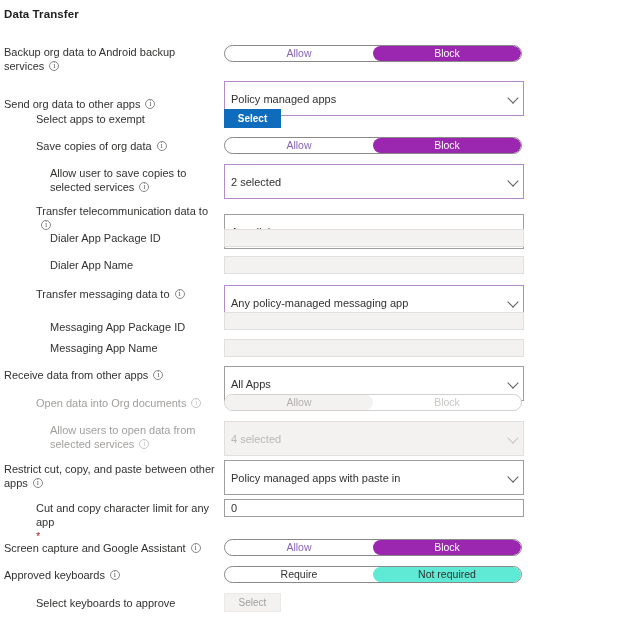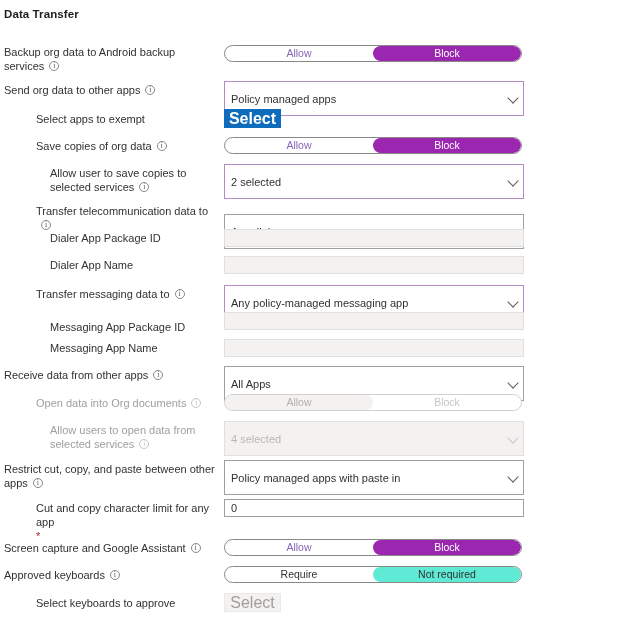--- a/index.html
+++ b/index.html
@@ -193,21 +193,21 @@
   }
 
   
   .btn {
     position: absolute;
     left: 224px;
     width: 57px;
     height: 19px;
     background: #0f6cbd;
     color: #ffffff;
-    font-size: 16px;
+    font-size: 10px;
     font-weight: bold;
     display: flex;
     align-items: center;
     justify-content: center;
     box-sizing: border-box;
     border: none;
     cursor: pointer;
     font-family: "Liberation Sans", sans-serif;
   }
   .btn.disabled {
@@ -227,21 +227,21 @@
 
   <div class="row" style="top:42px;">
     <div class="label indent0" style="top:3px;"><span class="txt">Backup org data to Android backup services</span><span class="info-icon"></span></div>
     <div class="toggle" style="top:3px;">
       <div class="seg">Allow</div>
       <div class="seg on-purple">Block</div>
     </div>
   </div>
 
   <div class="row" style="top:81px;">
-    <div class="label indent0" style="top:2px;"><span class="txt">Send org data to other apps</span><span class="info-icon"></span></div>
+    <div class="label indent0" style="top:16px;"><span class="txt">Send org data to other apps</span><span class="info-icon"></span></div>
     <div class="dropdown modified" style="top:0px;">
       <span>Policy managed apps</span>
       <span class="chev"></span>
     </div>
   </div>
 
   <div class="row" style="top:109px;">
     <div class="label indent1" style="top:3px;"><span class="txt">Select apps to exempt</span></div>
     <div class="btn" style="top:0px;">Select</div>
   </div>

